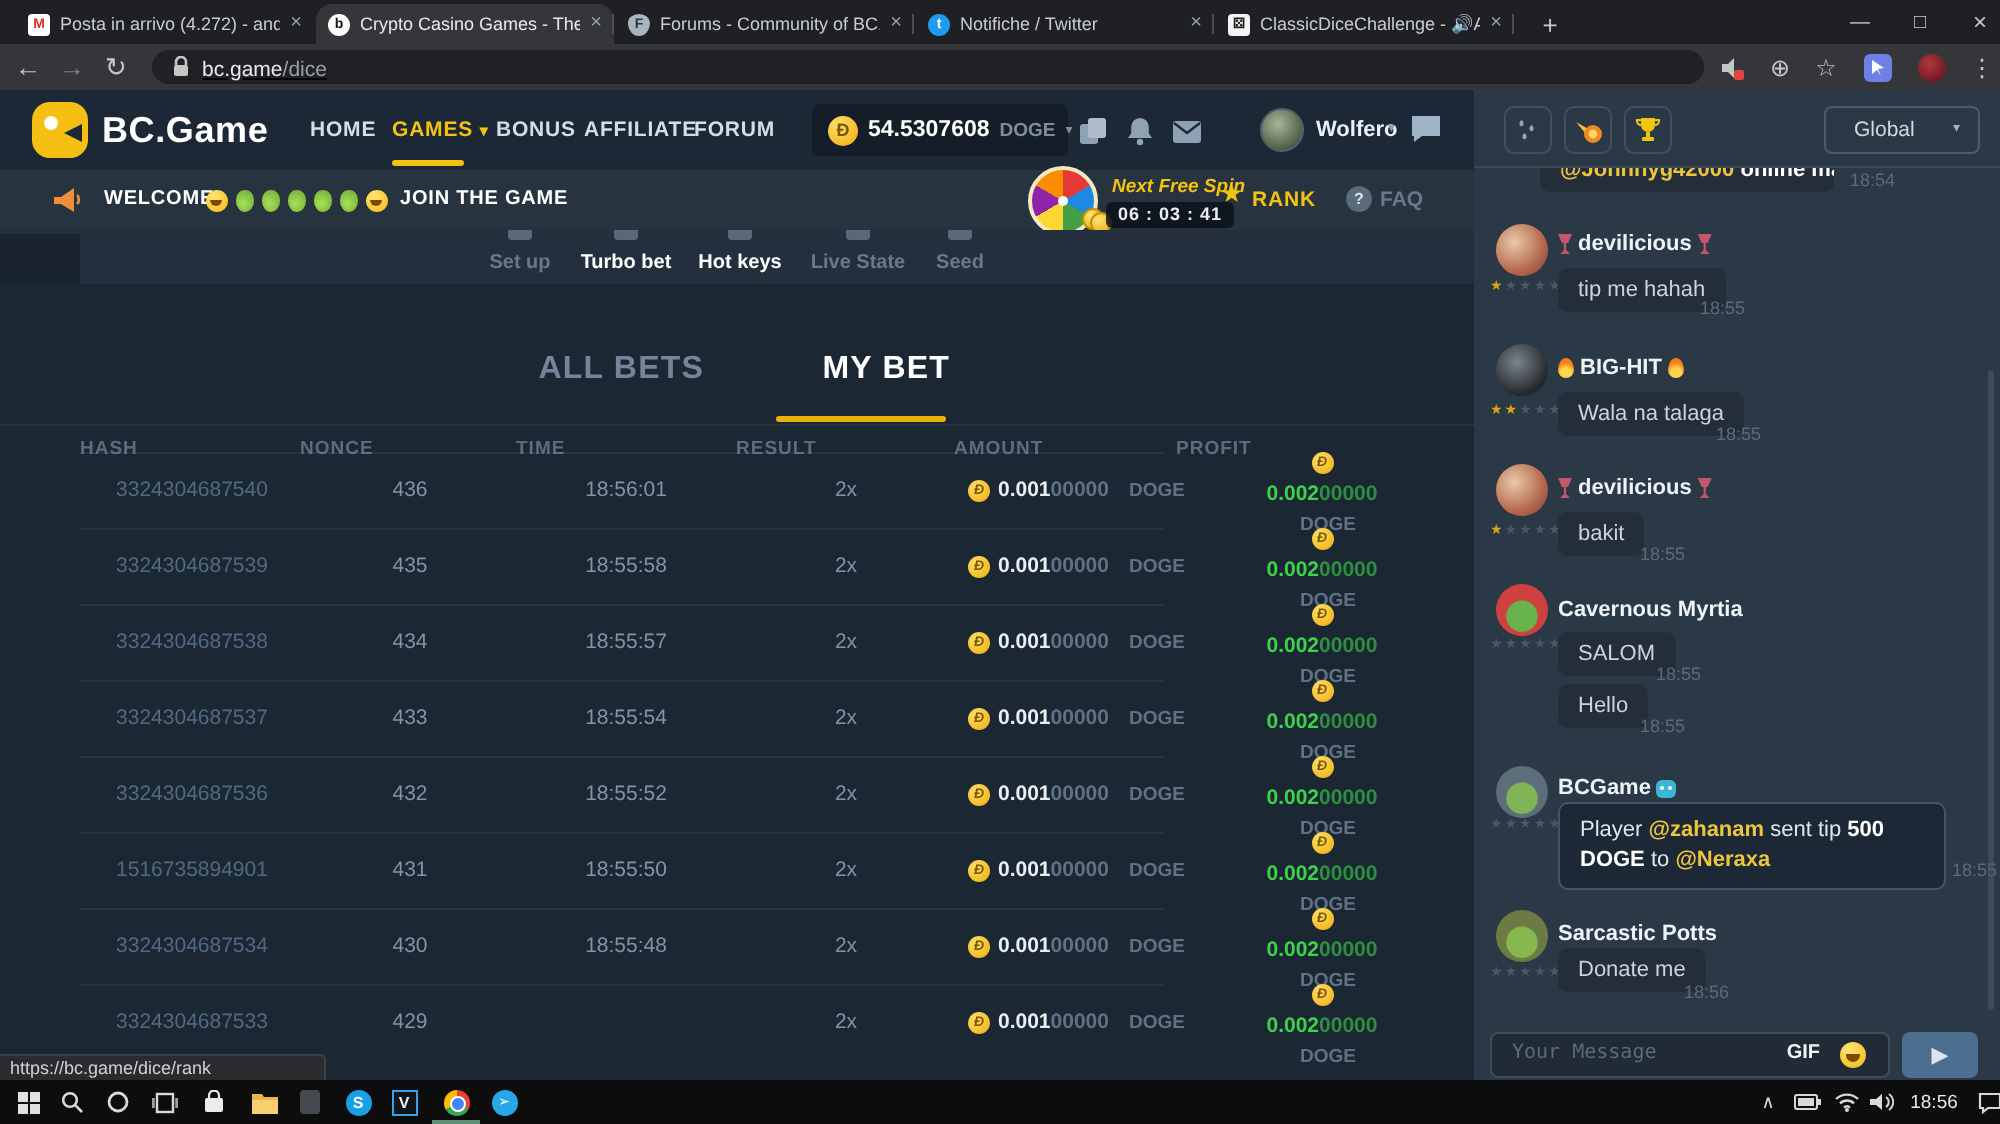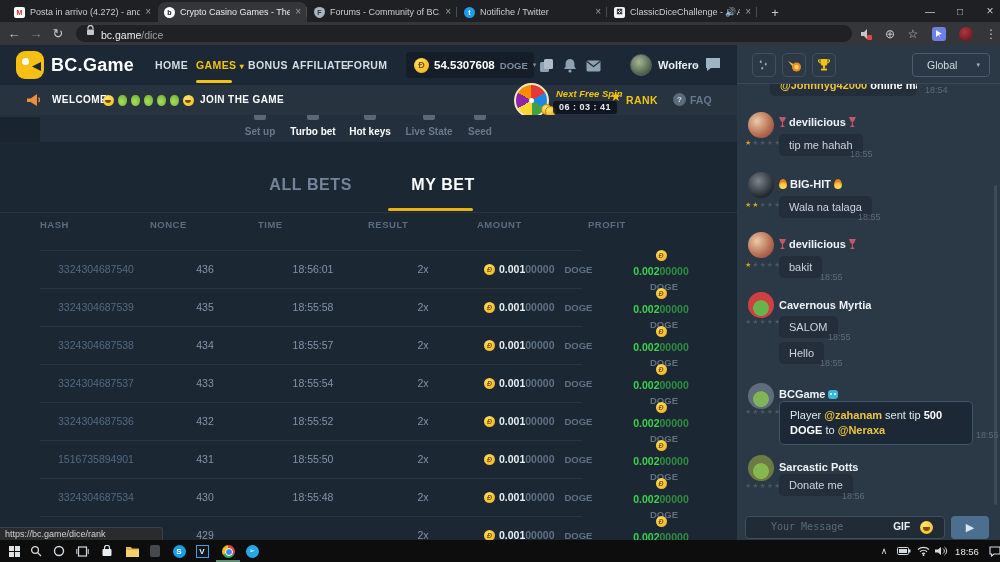--- a/index.html
+++ b/index.html
@@ -14,21 +14,21 @@
   .tab .ttl{flex:1;font-size:9px;color:#c9cdd2;white-space:nowrap;overflow:hidden;}
   .tab.active .ttl{color:#e8eaed;}
   .tab .cl{font-size:10px;color:#9aa0a6;line-height:1;}
   .fav{width:11px;height:11px;border-radius:2px;flex:0 0 auto;display:flex;align-items:center;justify-content:center;font-size:7px;font-weight:bold;}
   .tabsep{position:absolute;top:7px;width:1px;height:10px;background:#4a4d51;}
   .winbtn{position:absolute;top:0;width:30px;height:22px;color:#c5c9cd;font-size:10px;display:flex;align-items:center;justify-content:center;}
   .newtab{position:absolute;top:4px;width:18px;height:16px;color:#c5c9cd;font-size:13px;display:flex;align-items:center;justify-content:center;}
   .toolbar{position:absolute;left:0;top:22px;width:1000px;height:23px;background:#35363a;}
   .navg{position:absolute;top:0;height:23px;display:flex;align-items:center;justify-content:center;color:#c4c7c5;font-size:13px;width:20px;}
   .navg.dim{color:#7e8287;}
-  .urlpill{position:absolute;left:76px;top:3px;width:776px;height:17px;background:#202124;border-radius:9px;display:flex;padding:0 10px;gap:6px;}
+  .urlpill{position:absolute;left:76px;top:3px;width:776px;height:17px;background:#202124;border-radius:9px;display:flex;align-items:center;padding:0 10px;gap:6px;text-decoration:underline;}
   .urlpill .host{color:#e8eaed;font-size:10.5px;}
   .urlpill .path{color:#9aa0a6;font-size:10.5px;}
   .tbicon{position:absolute;top:0;height:23px;width:22px;display:flex;align-items:center;justify-content:center;color:#c4c7c5;font-size:12px;}
 
   
   .site{position:absolute;left:0;top:45px;width:1000px;height:495px;background:#1c2734;}
   .sheader{position:absolute;left:0;top:0;width:737px;height:40px;background:#1d2836;}
   .logoic{position:absolute;left:16px;top:6px;width:28px;height:28px;background:#f5bf13;border-radius:9px;}
   .logoic::after{content:"";position:absolute;left:6px;top:7px;width:7px;height:7px;border-radius:50%;background:#fff;}
   .logoic::before{content:"";position:absolute;right:3px;top:11px;width:9px;height:9px;background:#1d2836;clip-path:polygon(100% 0,0 50%,100% 100%);}
@@ -71,21 +71,21 @@
   .gt.bri{color:#fff;}
   .gico{position:absolute;top:-4px;width:12px;height:9px;border-radius:2px;background:#76879a;opacity:.65;transform:translateX(-50%);}
 
   .betpanel{position:absolute;left:0;top:97px;width:737px;height:398px;background:#1c2734;}
   .bettab{position:absolute;top:34px;width:90px;text-align:right;font-size:16px;font-weight:bold;letter-spacing:.6px;}
   .bettab.dim{color:#74859a;}
   .bettab.on{color:#fff;}
   .betul{position:absolute;left:388px;top:66px;width:85px;height:3px;background:#e9b10e;border-radius:2px;}
   .bethr{position:absolute;left:0;top:70px;width:737px;height:1px;background:#273443;}
   .bhead span{position:absolute;top:72px;height:22px;line-height:22px;font-size:9.5px;font-weight:bold;color:#5a6d80;letter-spacing:.5px;}
-  .rows{position:absolute;left:0;top:108px;width:592px;}
+  .rows{position:absolute;left:0;top:84px;width:592px;}
   .brow{position:relative;height:38px;}
   .brow::before{content:"";position:absolute;left:40px;right:10px;top:0;height:1px;background:rgba(120,145,170,.13);}
   .c{position:absolute;top:0;height:38px;display:flex;align-items:center;justify-content:center;font-size:10.5px;}
   .c.hash{left:40px;width:112px;color:#516a82;}
   .c.nonce{left:150px;width:110px;color:#8094a8;}
   .c.time{left:258px;width:110px;color:#8094a8;}
   .c.result{left:368px;width:110px;color:#8094a8;}
   .c.amount{left:484px;width:120px;justify-content:flex-start;gap:4px;}
   .c.profit{left:596px;width:130px;justify-content:flex-start;gap:4px;flex-direction:column;}
   .coin{width:11px;height:11px;border-radius:50%;background:radial-gradient(circle at 35% 30%,#ffdf67,#f0ac0c);flex:0 0 auto;display:inline-flex;align-items:center;justify-content:center;color:#7a5600;font-size:7px;font-weight:bold;}
@@ -110,21 +110,21 @@
   .bub{position:absolute;background:#232e3a;border-radius:5px;padding:5px 10px;color:#c9d4dd;font-size:11px;white-space:nowrap;}
   .tipbub{position:absolute;background:#1c2835;border:1px solid #41566b;border-radius:5px;padding:6px 10px;color:#dfe7ee;font-size:11px;width:194px;line-height:15px;}
   .mention{color:#ecc43d;font-weight:bold;}
   .bold{color:#fff;font-weight:bold;}
   .ctime{position:absolute;font-size:9px;color:#5c6b79;}
   .wine{display:inline-block;width:7px;height:10px;background:#c2566b;clip-path:polygon(0 0,100% 0,72% 45%,58% 45%,58% 80%,85% 100%,15% 100%,42% 80%,42% 45%,28% 45%);}
   .flame{display:inline-block;width:8px;height:10px;background:radial-gradient(circle at 50% 75%,#ffd54d 0 30%,#f57f17 60%);border-radius:50% 50% 50% 50%/60% 60% 40% 40%;}
   .botb{display:inline-block;width:10px;height:9px;border-radius:3px;background:#39b7d7;position:relative;}
   .botb::after{content:"";position:absolute;left:2px;top:3px;width:2px;height:2px;background:#fff;border-radius:50%;box-shadow:4px 0 0 #fff;}
   .chatinput{position:absolute;left:8px;top:471px;width:200px;height:23px;background:#202b36;border:1px solid #3e4e5d;border-radius:4px;}
-  .chatinput input{position:absolute;left:8px;top:1px;width:130px;height:16px;background:transparent;border:none;outline:none;color:#c9d4dd;font-family:"DejaVu Sans Mono",monospace;font-size:10px;margin-left:15px;}
+  .chatinput input{position:absolute;left:8px;top:1px;width:130px;height:16px;background:transparent;border:none;outline:none;color:#c9d4dd;font-family:"DejaVu Sans Mono",monospace;font-size:10px;}
   .chatinput input::placeholder{color:#5a6a78;}
   .giflbl{position:absolute;right:34px;top:4px;color:#eef3f7;font-size:10px;font-weight:bold;}
   .emojibtn{position:absolute;right:11px;top:4px;width:13px;height:13px;border-radius:50%;background:radial-gradient(circle at 35% 30%,#ffe475,#f0b90b);}
   .emojibtn::after{content:"";position:absolute;left:3px;top:6px;width:7px;height:4px;border-radius:0 0 7px 7px;background:#7a4b00;}
   .sendbtn{position:absolute;left:214px;top:471px;width:38px;height:23px;background:#4d6f8f;border-radius:4px;color:#d9e6f1;font-size:11px;display:flex;align-items:center;justify-content:center;}
   .chatscroll{position:absolute;left:257px;top:140px;width:3px;height:320px;background:#46586a;border-radius:2px;opacity:.6;}
 
   
   .statustip{position:absolute;left:0;top:527px;width:163px;height:14px;background:#2a2b2e;border:1px solid #3c4043;border-left:none;border-bottom:none;border-radius:0 3px 0 0;color:#cfd2d6;font-size:9px;line-height:13px;padding-left:5px;z-index:8;}
   .taskbar{position:absolute;left:0;top:540px;width:1000px;height:22px;background:#0d0d0e;z-index:9;}

